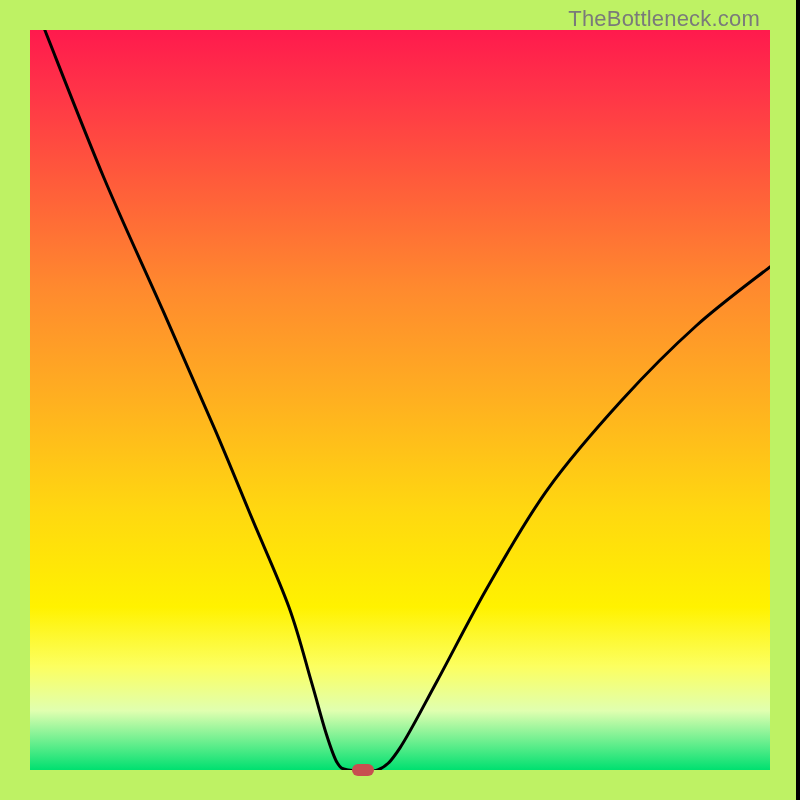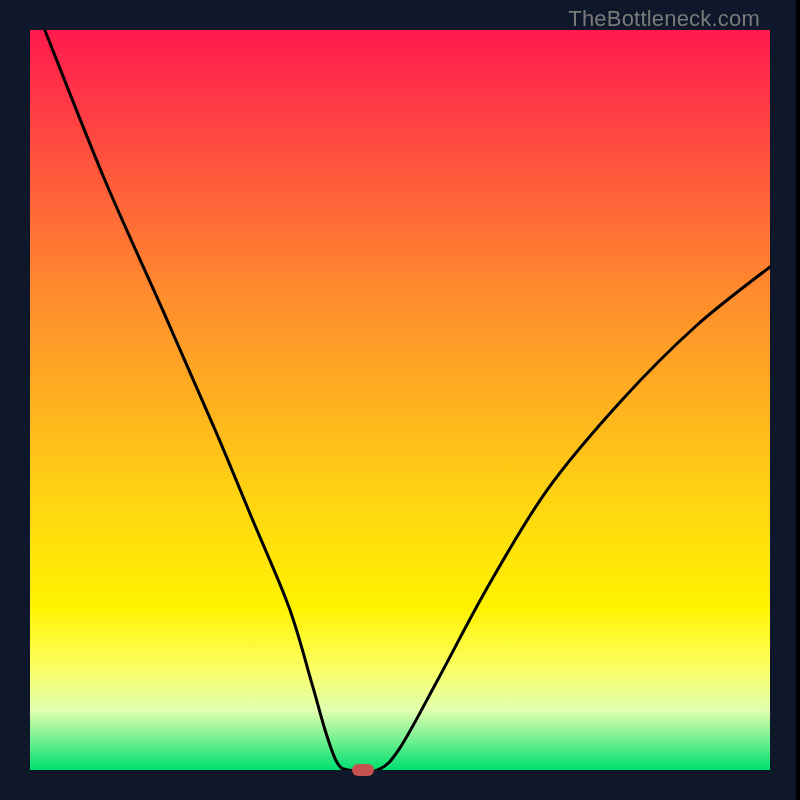--- a/index.html
+++ b/index.html
@@ -7,21 +7,21 @@
     padding: 0;
     width: 800px;
     height: 800px;
     background: #000;
     overflow: hidden;
     font-family: Arial, sans-serif;
   }
   .outer {
     width: 796px;
     height: 800px;
-    background: #0f172a;
+    background: #bef264;
     position: relative;
   }
   .plot {
     position: absolute;
     left: 30px;
     top: 30px;
     width: 740px;
     height: 740px;
     background: linear-gradient(to bottom,
       #ff1a4d 0%,

